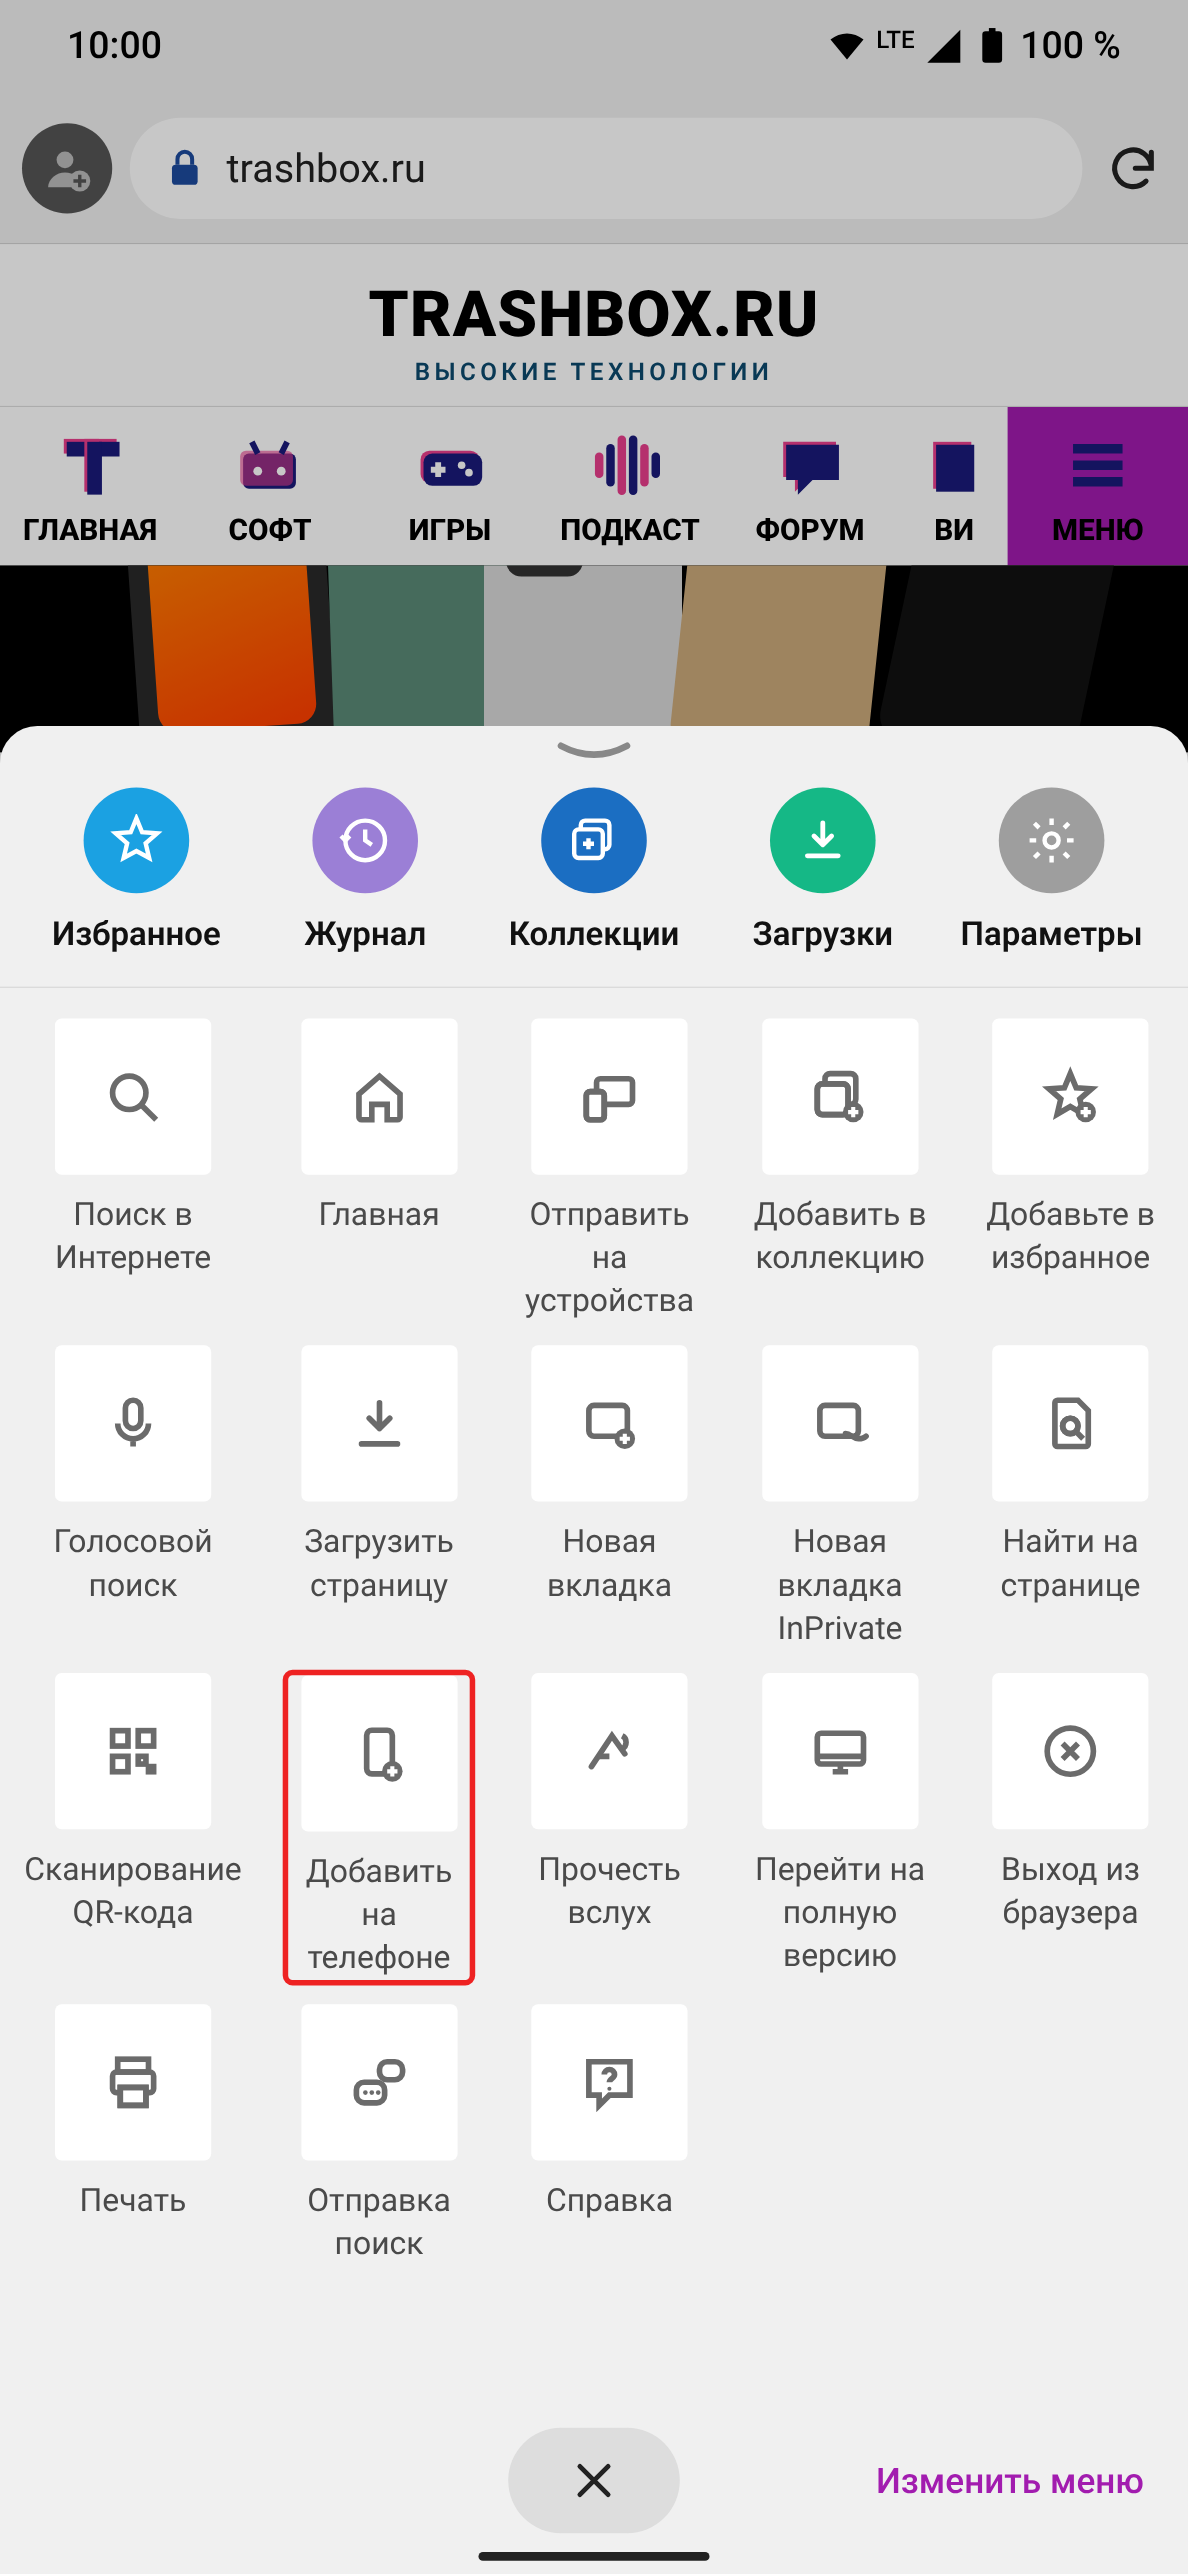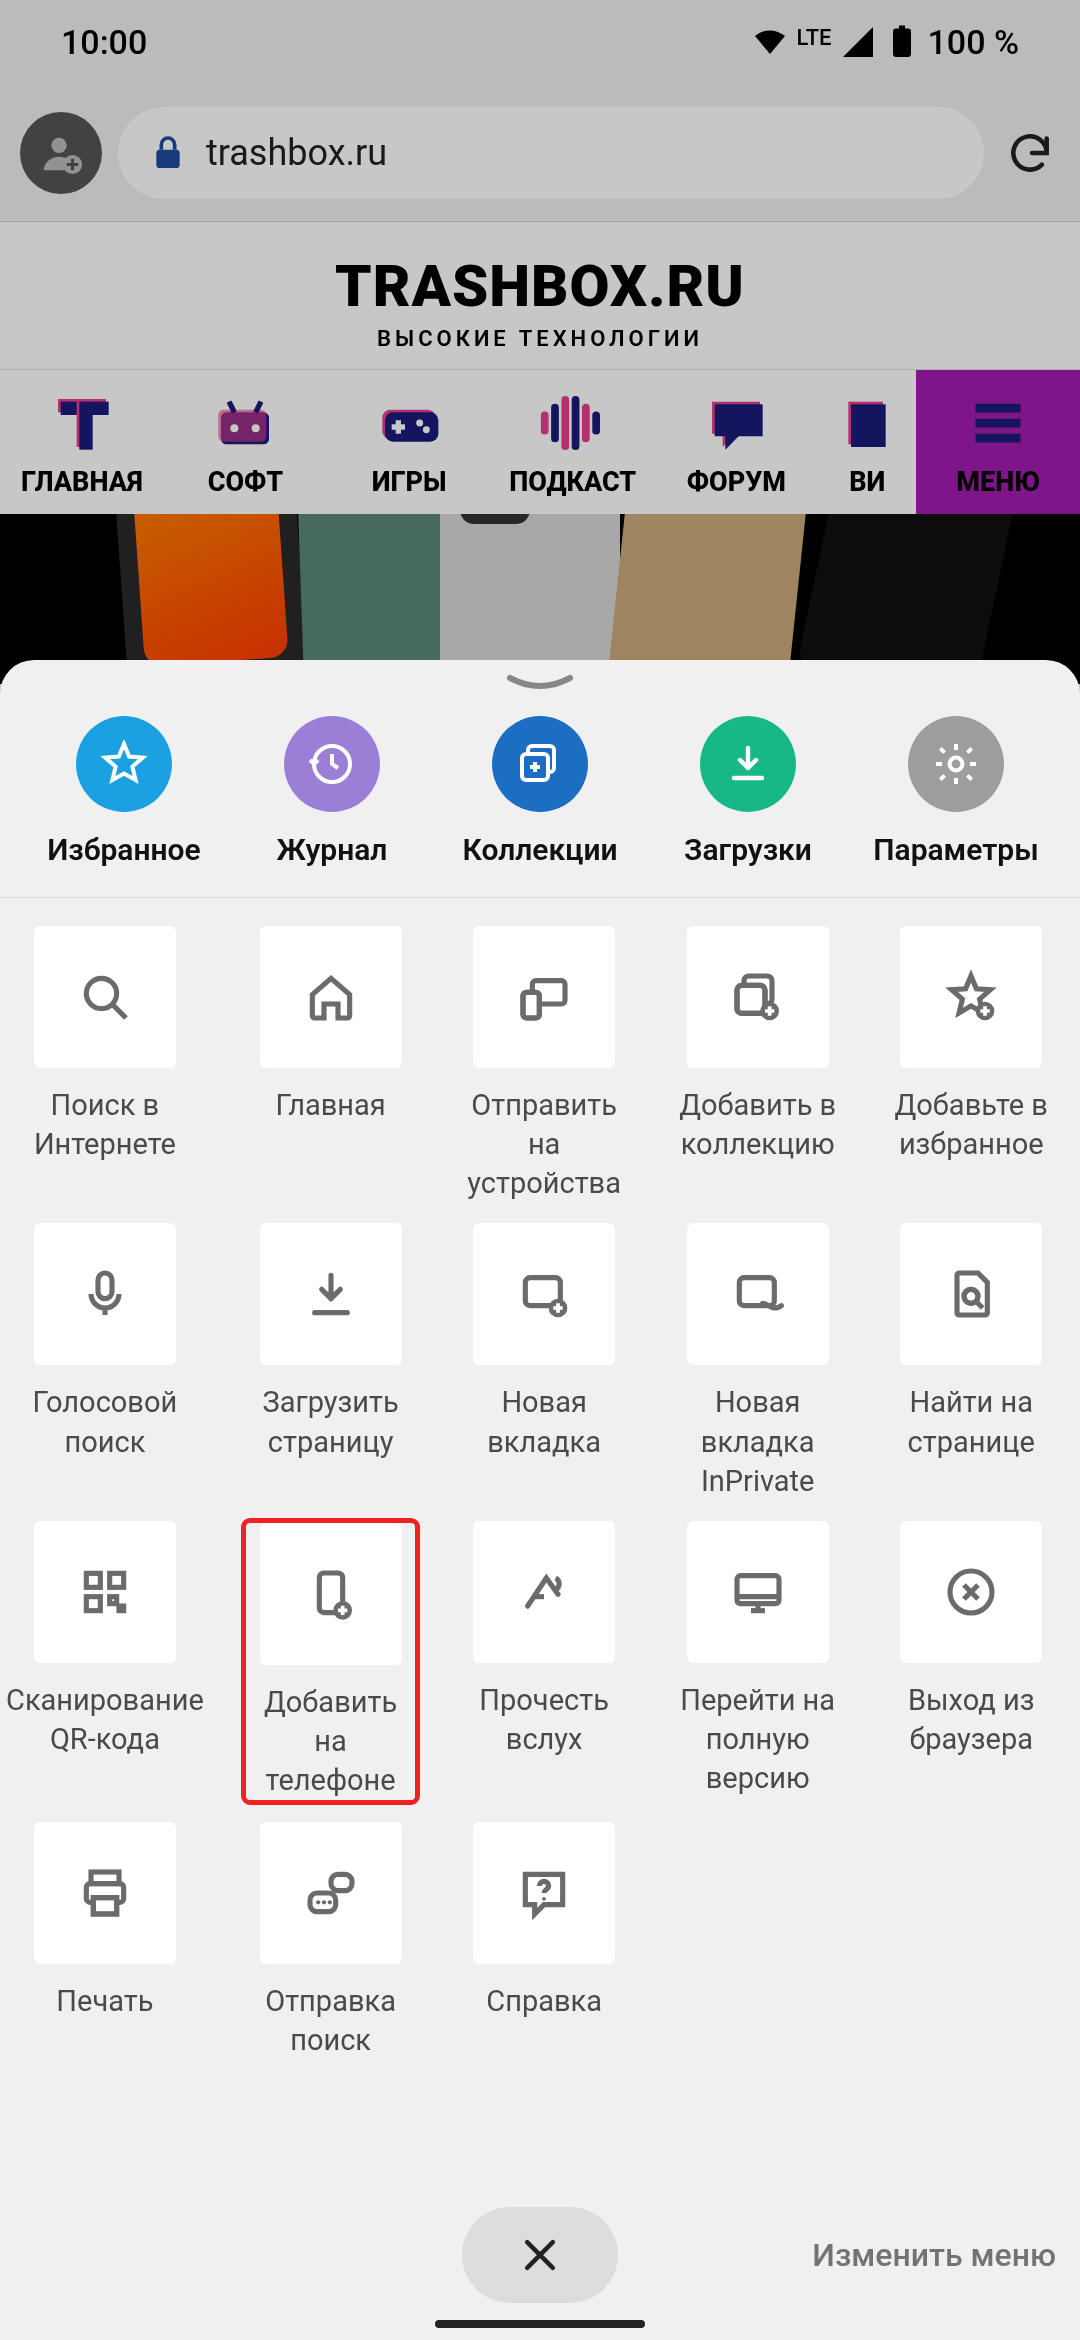--- a/index.html
+++ b/index.html
@@ -11,21 +11,21 @@
   .statusbar svg { width: 36px; height: 36px; }
   
   .browserbar { height: 138px; display: flex; align-items: center; padding: 0 20px; gap: 16px; border-bottom: 1px solid #d0d0d0; }
   .profile { width: 82px; height: 82px; border-radius: 50%; background: #555; display: flex; align-items: center; justify-content: center; }
   .omnibox { flex: 1; height: 92px; background: #fff; border-radius: 46px; display: flex; align-items: center; padding: 0 30px; gap: 18px; font-size: 36px; color: #222; }
   .reload { width: 60px; height: 60px; display: flex; align-items: center; justify-content: center; }
   
   .site { background: #fff; }
   .site-header { text-align: center; padding: 30px 0 18px 0; }
   .site-title { font-size: 58px; font-weight: 900; letter-spacing: 1px; color: #000; }
-  .site-sub { font-size: 22px; letter-spacing: 4px; color: #000000; margin-top: 6px; font-weight: 600; }
+  .site-sub { font-size: 22px; letter-spacing: 4px; color: #0c4a6e; margin-top: 6px; font-weight: 600; }
   .site-nav { display: flex; border-top: 1px solid #ddd; }
   .site-nav-item { flex: 1; text-align: center; padding: 14px 0 16px 0; }
   .site-nav-item .icon-row { height: 78px; display: flex; align-items: center; justify-content: center; }
   .site-nav-item .lbl { font-size: 27px; font-weight: 800; color: #000; margin-top: 4px; }
   .hero { height: 170px; background: #000; position: relative; overflow: hidden; }
   .phone { position: absolute; bottom: -10px; width: 180px; height: 260px; border-radius: 28px; }
   
   .dim { position: absolute; inset: 0; background: rgba(0,0,0,0.22); }
   
   .sheet { position: absolute; left: 0; right: 0; bottom: 0; background: #f0f0f0; border-radius: 34px 34px 0 0; height: 1680px; display: flex; flex-direction: column; margin-top: 48px; }
@@ -36,31 +36,31 @@
   .top-action { display: flex; flex-direction: column; align-items: center; gap: 20px; width: 200px; }
   .circle { width: 96px; height: 96px; border-radius: 50%; display: flex; align-items: center; justify-content: center; }
   .circle svg { width: 48px; height: 48px; }
   .top-action .lbl { font-size: 30px; font-weight: 600; color: #111; }
   .c1 { background: #1ba1e2; }
   .c2 { background: #9b7fd6; }
   .c3 { background: #1b6ec2; }
   .c4 { background: #15b886; }
   .c5 { background: #9e9e9e; }
   
-  .grid { flex: 1; padding: 28px 22px 0 6px; display: grid; grid-template-columns: repeat(5, 1fr); gap: 20px 40px; align-content: start; }
+  .grid { flex: 1; padding: 28px 22px 0 22px; display: grid; grid-template-columns: repeat(5, 1fr); gap: 20px 40px; align-content: start; }
   .tile { display: flex; flex-direction: column; align-items: center; gap: 18px; }
   .tile .box { width: 142px; height: 142px; background: #fff; border-radius: 6px; display: flex; align-items: center; justify-content: center; }
   .tile .box svg { width: 56px; height: 56px; stroke: #6b6b6b; fill: none; stroke-width: 2.2; }
   .tile .lbl { font-size: 29px; color: #4a4a4a; text-align: center; line-height: 1.35; min-height: 40px; }
   .highlight { outline: 5px solid #e22; outline-offset: -2px; border-radius: 6px; padding: 2px; }
   
   .sheet-bottom { height: 170px; display: flex; align-items: center; justify-content: center; position: relative; }
   .close-btn { width: 156px; height: 96px; border-radius: 48px; background: #ddd; display: flex; align-items: center; justify-content: center; }
   .close-btn svg { width: 44px; height: 44px; }
-  .edit-link { position: absolute; right: 24px; font-size: 32px; color: #737373; font-weight: 500; }
+  .edit-link { position: absolute; right: 40px; font-size: 32px; color: #a21caf; font-weight: 500; }
   
   .gesture { position: absolute; bottom: 12px; left: 50%; transform: translateX(-50%); width: 210px; height: 8px; border-radius: 4px; background: #222; }
 </style>
 </head>
 <body>
 <div class="screen">
 
 <div class="statusbar">
   <span>10:00</span>
   <div class="right">

